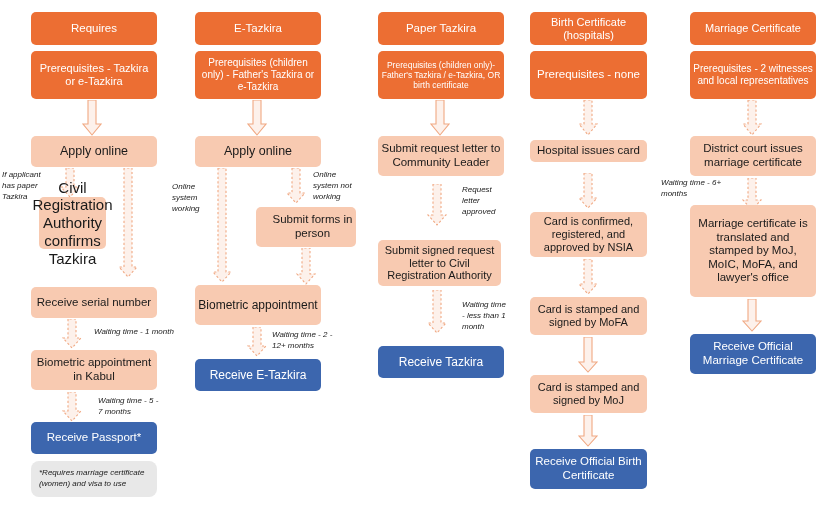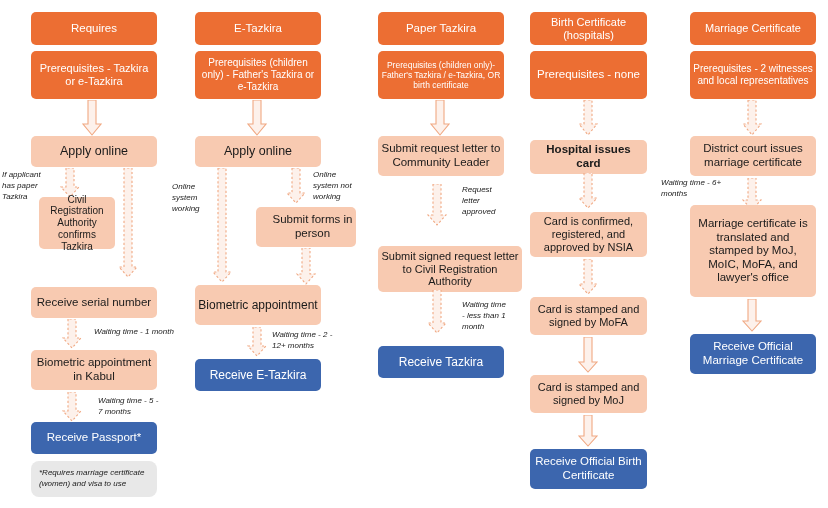--- a/index.html
+++ b/index.html
@@ -83,21 +83,21 @@
   <div class="box step" style="left:31px;top:136px;width:126px;height:31px;font-size:12.5px;">Apply online</div>
 
   <div class="anno" style="left:2px;top:170px;width:52px;font-size:8px;">If applicant has paper Tazkira</div>
 
   <div class="arrow" style="left:60px;top:168px;">
     <svg width="20" height="30" viewBox="0 0 20 30">
         <path d="M6 0 L6 19 L1 19 L10 29 L19 19 L14 19 L14 0 Z" fill="#FDF1EB" stroke="#F0A882" stroke-width="1.1" stroke-dasharray="2.2 2.2"></path>
       </svg>
   </div>
 
-  <div class="box step" style="left:39px;top:197px;width:76px;height:52px;font-size:10px;">Civil Registration Authority confirms Tazkira</div>
+  <div class="box step" style="left:39px;top:197px;width:67px;height:52px;font-size:15px;">Civil Registration Authority confirms Tazkira</div>
 
   <div class="arrow" style="left:118px;top:168px;">
     <svg width="20" height="110" viewBox="0 0 20 110">
         <path d="M6 0 L6 99 L1 99 L10 109 L19 99 L14 99 L14 0 Z" fill="#FDF1EB" stroke="#F0A882" stroke-width="1.1" stroke-dasharray="2.2 2.2"></path>
       </svg>
   </div>
 
   <div class="box step" style="left:31px;top:287px;width:126px;height:31px;font-size:11.5px;">Receive serial number</div>
 
   <div class="arrow" style="left:62px;top:319px;">
@@ -183,21 +183,21 @@
   <div class="box step" style="left:378px;top:136px;width:126px;height:40px;font-size:11.5px;">Submit request letter to Community Leader</div>
 
   <div class="arrow" style="left:427px;top:184px;">
     <svg width="20" height="42" viewBox="0 0 20 42">
         <path d="M6 0 L6 31 L1 31 L10 41 L19 31 L14 31 L14 0 Z" fill="#FDF1EB" stroke="#F0A882" stroke-width="1.1" stroke-dasharray="2.2 2.2"></path>
       </svg>
   </div>
 
   <div class="anno" style="left:462px;top:185px;width:44px;font-size:8px;">Request letter approved</div>
 
-  <div class="box step" style="left:378px;top:246px;width:144px;height:46px;font-size:11px;">Submit signed request letter to Civil Registration Authority</div>
+  <div class="box step" style="left:378px;top:240px;width:123px;height:46px;font-size:11px;">Submit signed request letter to Civil Registration Authority</div>
 
   <div class="arrow" style="left:427px;top:290px;">
     <svg width="20" height="44" viewBox="0 0 20 44">
         <path d="M6 0 L6 33 L1 33 L10 43 L19 33 L14 33 L14 0 Z" fill="#FDF1EB" stroke="#F0A882" stroke-width="1.1" stroke-dasharray="2.2 2.2"></path>
       </svg>
   </div>
 
   <div class="anno" style="left:462px;top:300px;width:48px;font-size:8px;">Waiting time - less than 1 month</div>
 
   <div class="box final" style="left:378px;top:346px;width:126px;height:32px;font-size:12px;">Receive Tazkira</div>
@@ -205,21 +205,21 @@
   <div class="box hdr" style="left:530px;top:12px;width:117px;height:33px;font-size:11px;">Birth Certificate (hospitals)</div>
 
   <div class="box prereq" style="left:530px;top:51px;width:117px;height:48px;font-size:11.5px;">Prerequisites - none</div>
 
   <div class="arrow" style="left:578px;top:100px;">
     <svg width="20" height="36" viewBox="0 0 20 36">
         <path d="M6 0 L6 24 L1 24 L10 35 L19 24 L14 24 L14 0 Z" fill="#FDF1EB" stroke="#F0A882" stroke-width="1.1" stroke-dasharray="2.2 2.2"></path>
       </svg>
   </div>
 
-  <div class="box step" style="left:530px;top:140px;width:117px;height:34px;font-size:11.5px;font-weight:bold;">Hospital issues card</div>
+  <div class="box step" style="left:530px;top:140px;width:117px;height:22px;font-size:11.5px;">Hospital issues card</div>
 
   <div class="arrow" style="left:578px;top:173px;">
     <svg width="20" height="36" viewBox="0 0 20 36">
         <path d="M6 0 L6 25 L1 25 L10 35 L19 25 L14 25 L14 0 Z" fill="#FDF1EB" stroke="#F0A882" stroke-width="1.1" stroke-dasharray="2.2 2.2"></path>
       </svg>
   </div>
 
   <div class="box step" style="left:530px;top:212px;width:117px;height:45px;font-size:11px;">Card is confirmed, registered, and approved by NSIA</div>
 
   <div class="arrow" style="left:578px;top:259px;">

